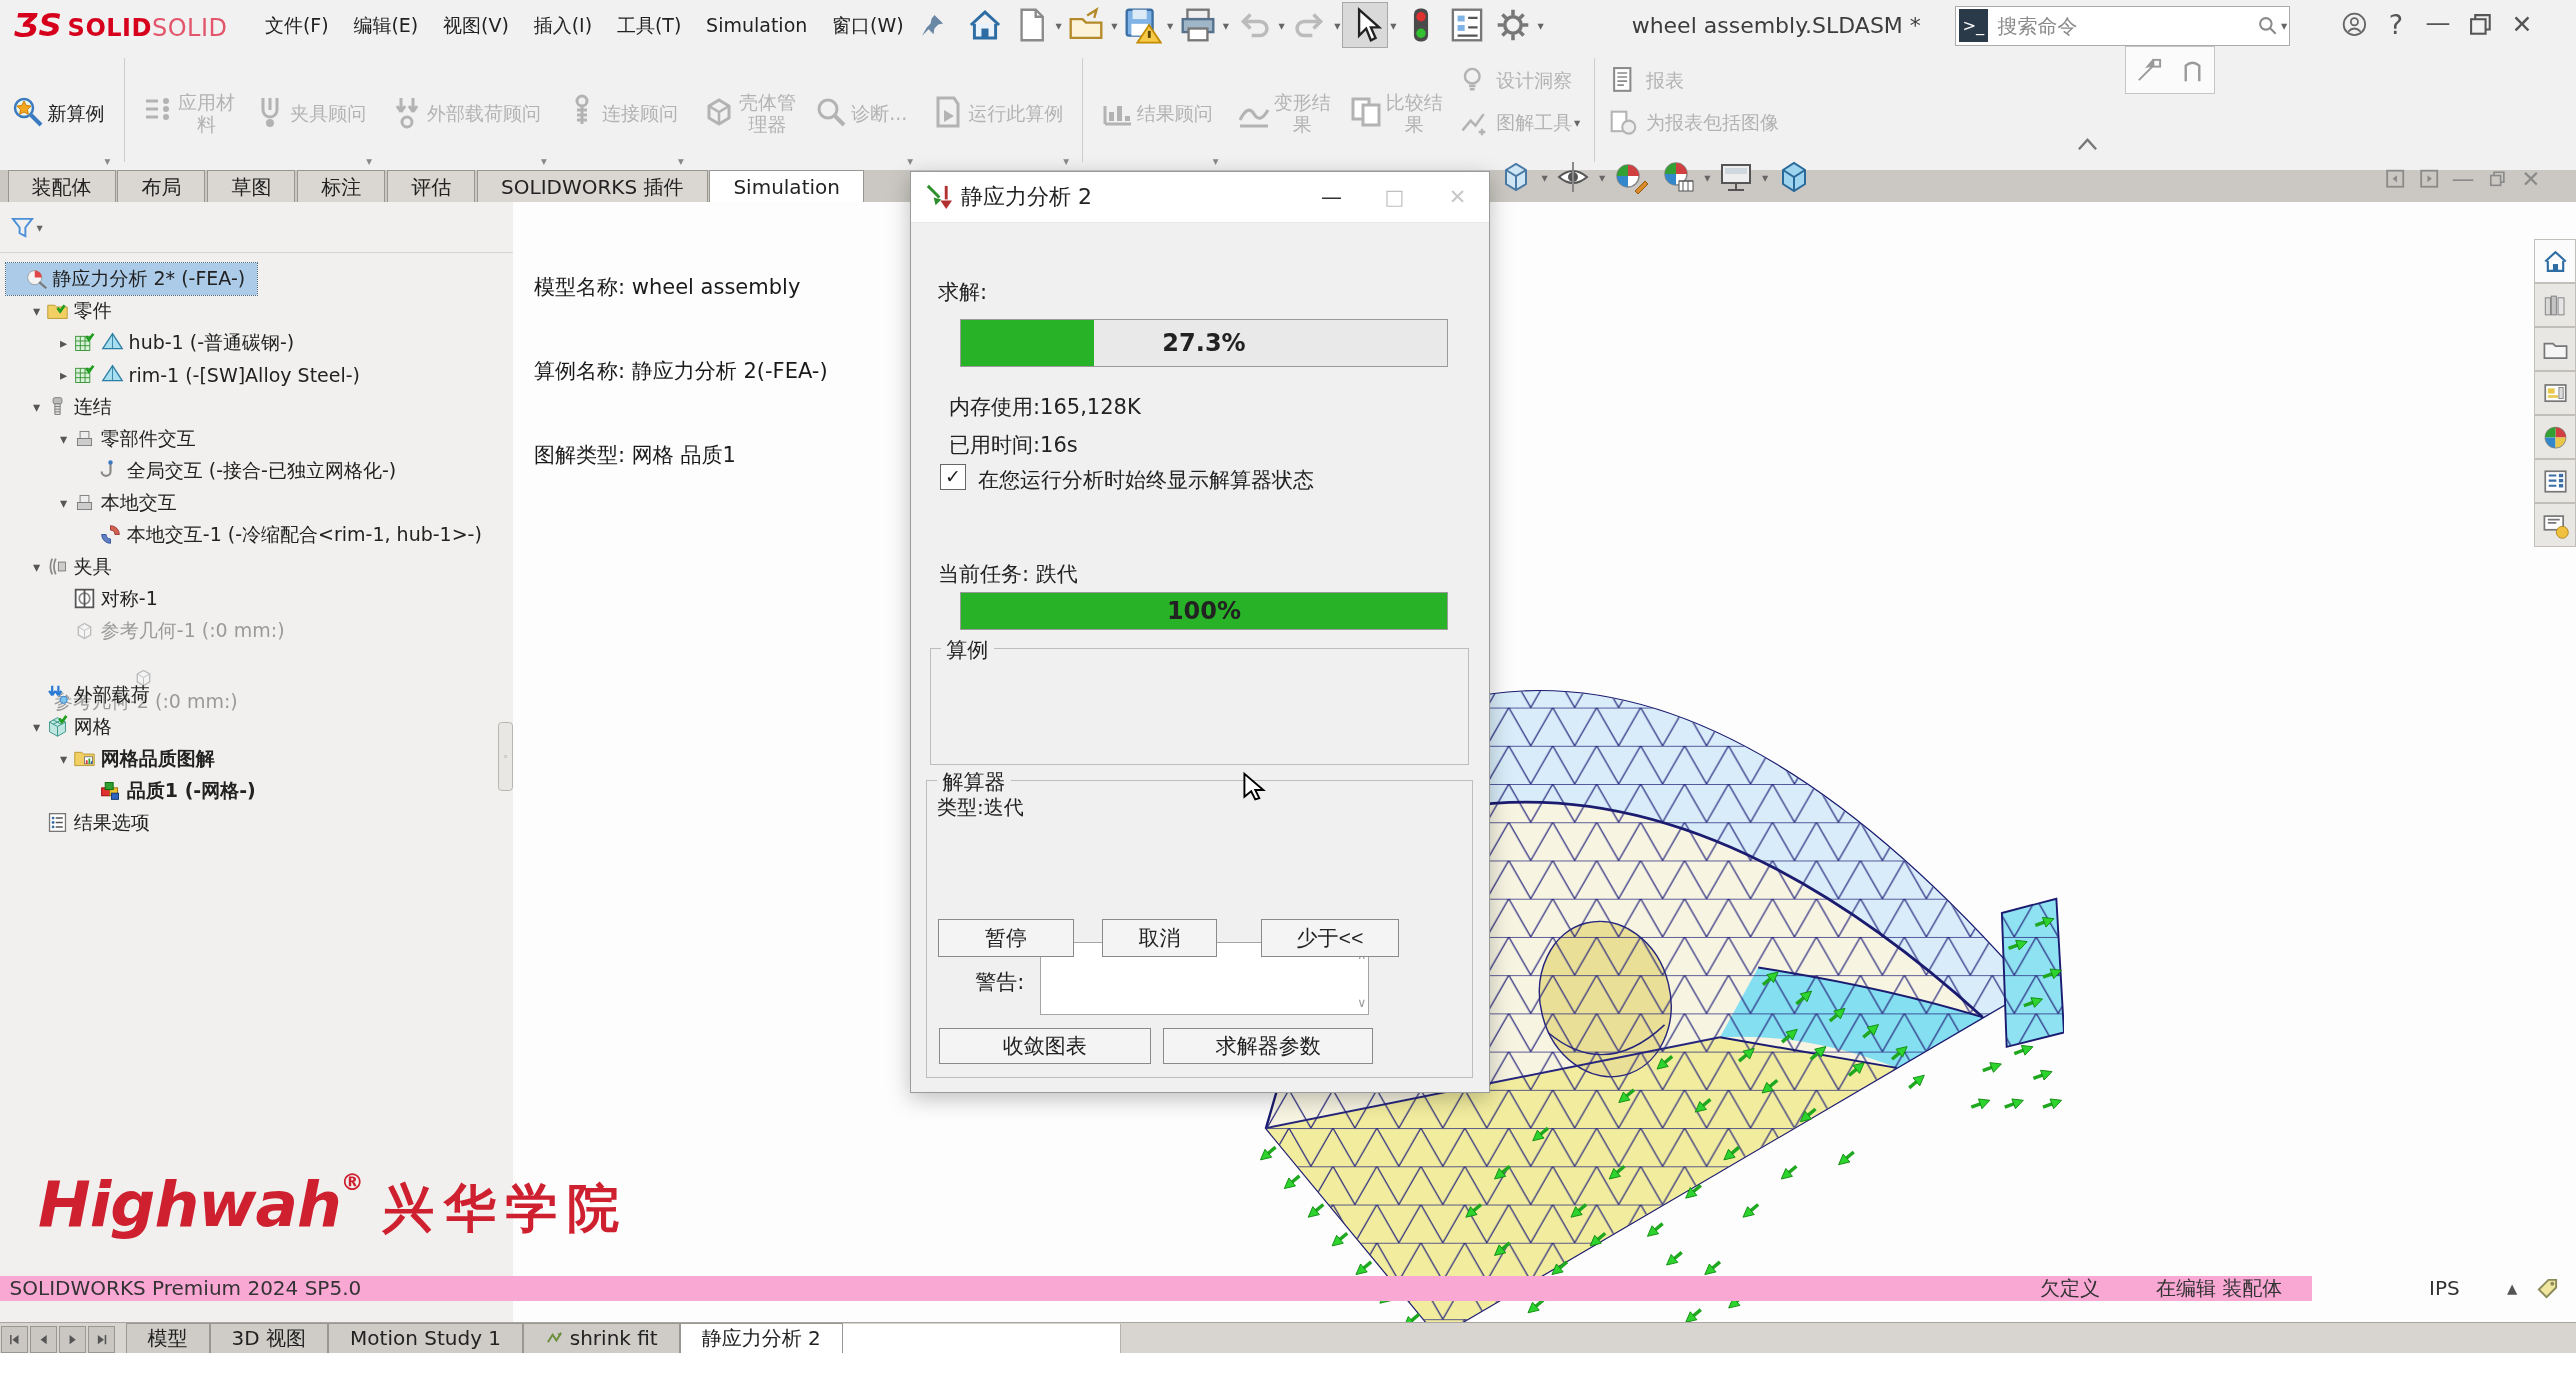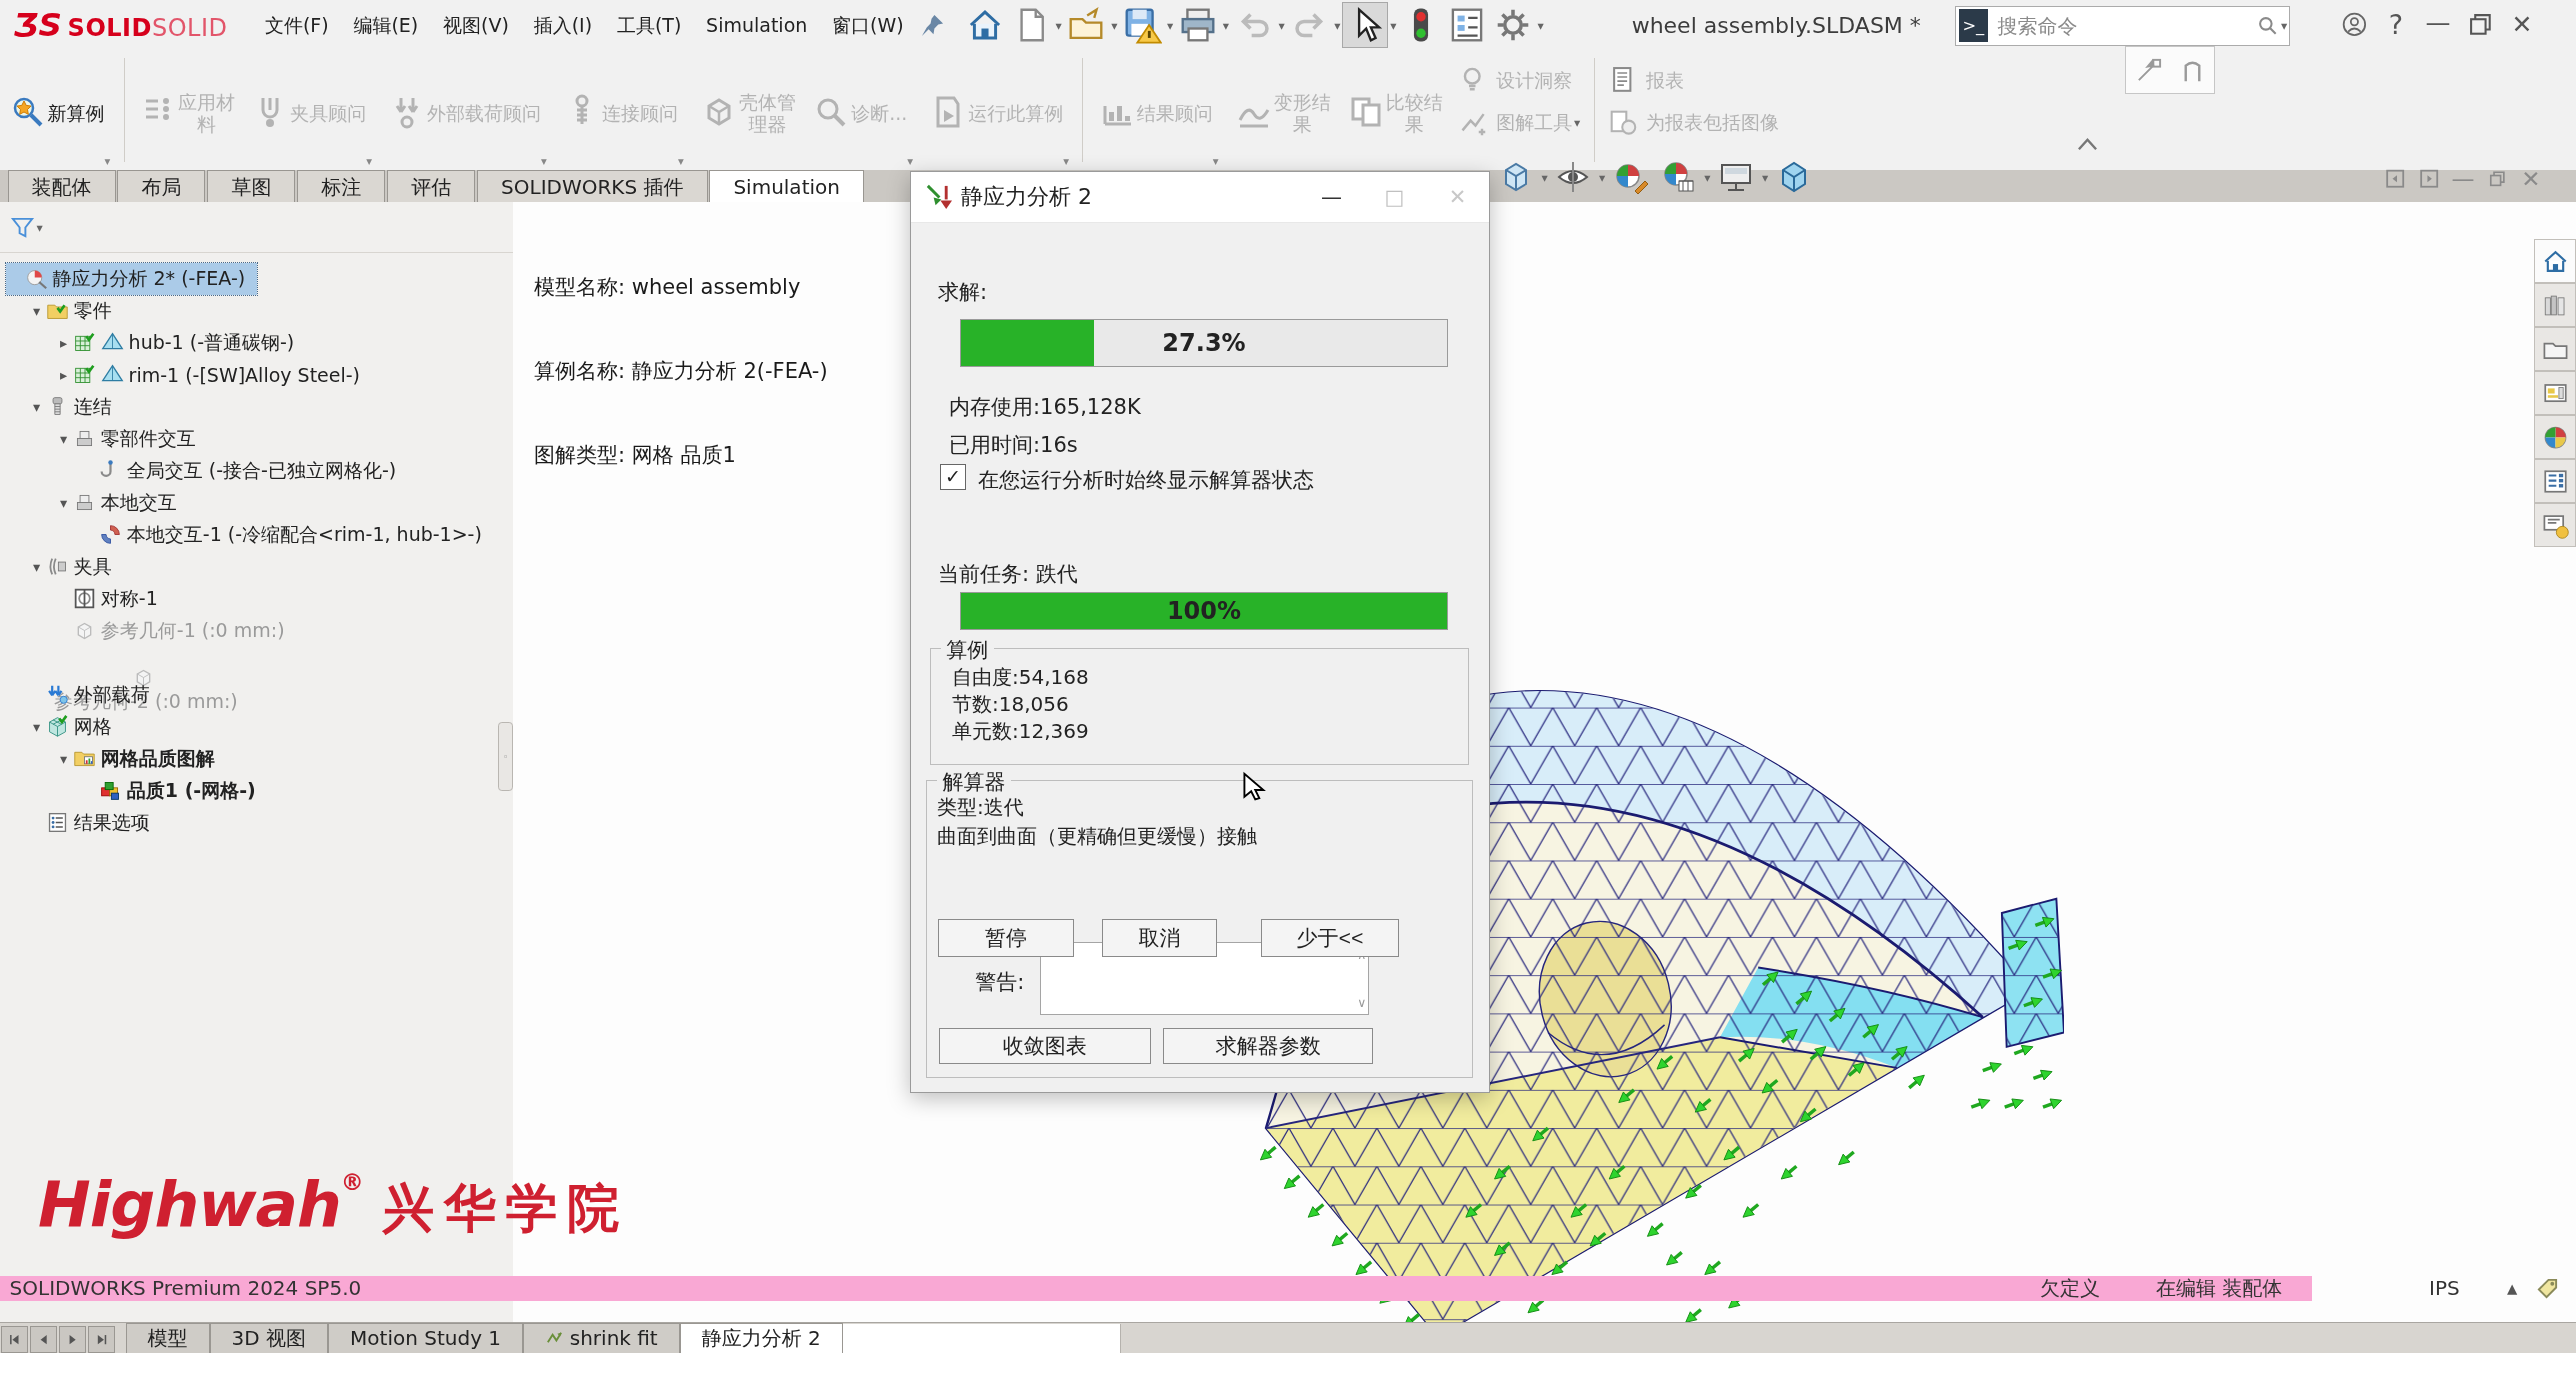--- a/index.html
+++ b/index.html
@@ -948,30 +948,24 @@
     <div class="dlbl" style="left:38px;top:208px">已用时间:16s</div>
     <div class="chkbox" style="left:29px;top:241px">✓</div>
     <div class="dlbl" style="left:67px;top:243px">在您运行分析时始终显示解算器状态</div>
     <div class="dlbl" style="left:27px;top:337px">当前任务: 跌代</div>
     <div class="pbar" style="top:369px;height:36px">
       <div class="pfill" id="pfill2" style="width: 100%;"></div>
       <div class="plab" style="line-height:36px">100%</div>
     </div>
     <div class="grp" style="left:19px;top:425px;width:537px;height:115px">
       <span class="glegend">算例</span>
-      <div id="studylines" style="padding:15.3px 0 0 21px">
-          <div class="gline">自由度:54,168</div>
-          <div class="gline">节数:18,056</div>
-          <div class="gline">单元数:12,369</div>
-        </div>
     </div>
     <div class="grp" style="left:15.3px;top:557px;width:545px;height:296px">
       <span class="glegend">解算器</span>
       <div class="gline" style="padding:13.4px 0 0 9.6px">类型:迭代</div>
-      <div class="gline" style="padding:1.9px 0 0 9.6px">曲面到曲面（更精确但更缓慢）接触</div>
       <div class="dlbl" style="left:48px;top:187px">警告:</div>
       <div id="warnbox" style="left:113px;top:161px;width:327px;height:71px">
         <span class="wscroll" style="top:3.8px">∧</span>
         <span class="wscroll" style="bottom:3.8px">∨</span>
       </div>
       <div class="dbtn" style="left:11.5px;top:247px;width:210px;height:34px">收敛图表</div>
       <div class="dbtn" style="left:236px;top:247px;width:208px;height:34px">求解器参数</div>
     </div>
     <div class="dbtn" style="left:27px;top:696px;width:134px;height:36px">暂停</div>
     <div class="dbtn" style="left:191px;top:696px;width:113px;height:36px">取消</div>

